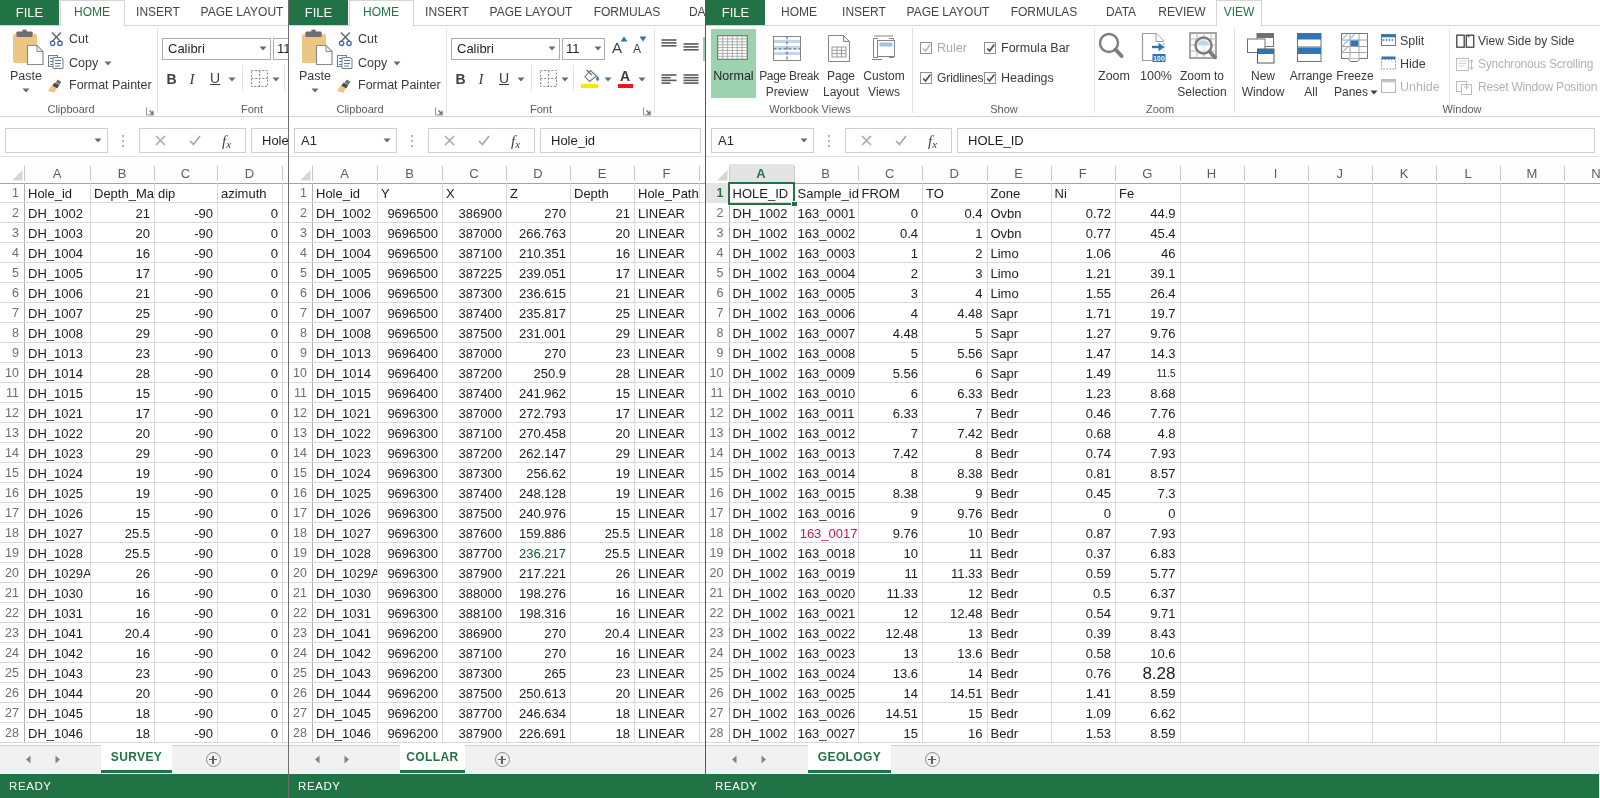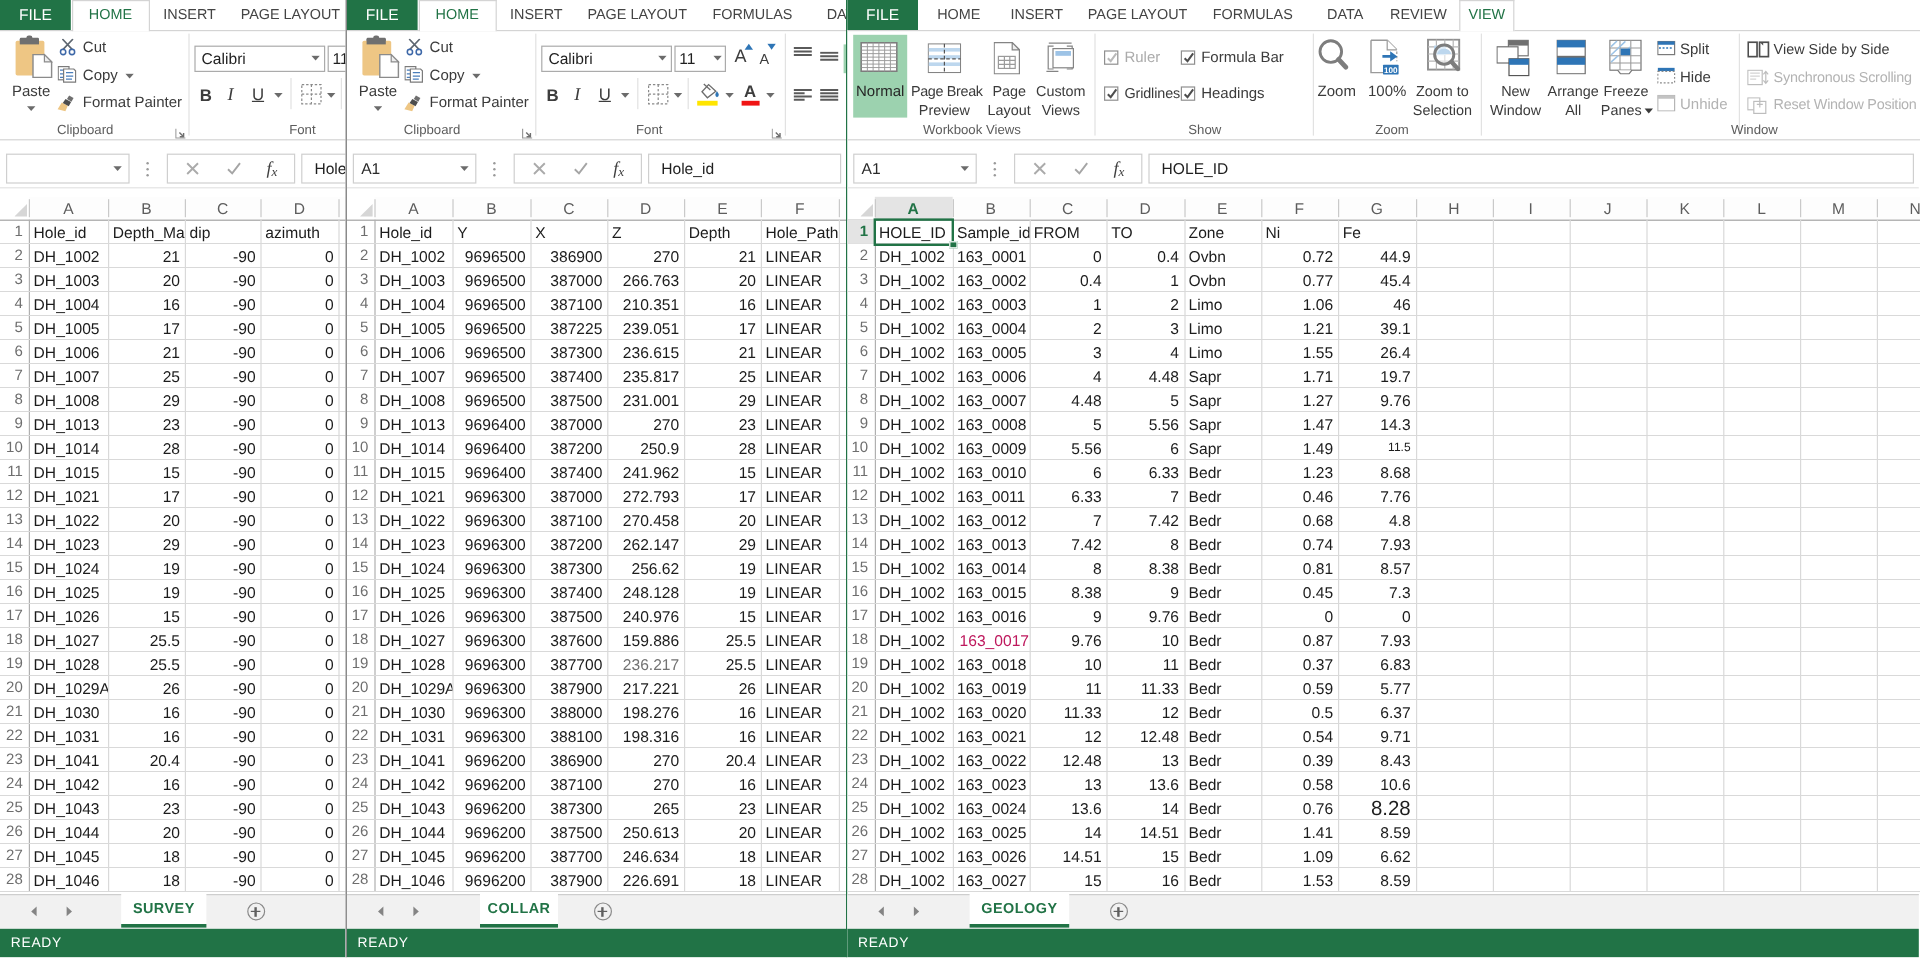--- a/index.html
+++ b/index.html
@@ -582,21 +582,21 @@
     <div class="ab" style="left:27px;top:524px;width:61px;height:19px;line-height:19px;font-size:13px;color:#1c1c1c;text-align:left;white-space:nowrap;overflow:hidden">DH_1027</div>
     <div class="ab" style="left:88px;top:524px;width:61px;height:19px;line-height:19px;font-size:13px;color:#1c1c1c;text-align:right;white-space:nowrap;overflow:hidden">9696300</div>
     <div class="ab" style="left:153px;top:524px;width:60px;height:19px;line-height:19px;font-size:13px;color:#1c1c1c;text-align:right;white-space:nowrap;overflow:hidden">387600</div>
     <div class="ab" style="left:217px;top:524px;width:60px;height:19px;line-height:19px;font-size:13px;color:#1c1c1c;text-align:right;white-space:nowrap;overflow:hidden">159.886</div>
     <div class="ab" style="left:281px;top:524px;width:60px;height:19px;line-height:19px;font-size:13px;color:#1c1c1c;text-align:right;white-space:nowrap;overflow:hidden">25.5</div>
     <div class="ab" style="left:349px;top:524px;width:61px;height:19px;line-height:19px;font-size:13px;color:#1c1c1c;text-align:left;white-space:nowrap;overflow:hidden">LINEAR</div>
     <div class="ab" style="left:0px;top:544px;width:18px;height:19px;line-height:19px;color:#6e6e6e;font-size:12.5px;text-align:right">19</div>
     <div class="ab" style="left:27px;top:544px;width:61px;height:19px;line-height:19px;font-size:13px;color:#1c1c1c;text-align:left;white-space:nowrap;overflow:hidden">DH_1028</div>
     <div class="ab" style="left:88px;top:544px;width:61px;height:19px;line-height:19px;font-size:13px;color:#1c1c1c;text-align:right;white-space:nowrap;overflow:hidden">9696300</div>
     <div class="ab" style="left:153px;top:544px;width:60px;height:19px;line-height:19px;font-size:13px;color:#1c1c1c;text-align:right;white-space:nowrap;overflow:hidden">387700</div>
-    <div class="ab" style="left:217px;top:544px;width:60px;height:19px;line-height:19px;font-size:13px;color:#737373;text-align:right;white-space:nowrap;overflow:hidden">236.217</div>
+    <div class="ab" style="left:217px;top:544px;width:60px;height:19px;line-height:19px;font-size:13px;color:#14532d;text-align:right;white-space:nowrap;overflow:hidden">236.217</div>
     <div class="ab" style="left:281px;top:544px;width:60px;height:19px;line-height:19px;font-size:13px;color:#1c1c1c;text-align:right;white-space:nowrap;overflow:hidden">25.5</div>
     <div class="ab" style="left:349px;top:544px;width:61px;height:19px;line-height:19px;font-size:13px;color:#1c1c1c;text-align:left;white-space:nowrap;overflow:hidden">LINEAR</div>
     <div class="ab" style="left:0px;top:564px;width:18px;height:19px;line-height:19px;color:#6e6e6e;font-size:12.5px;text-align:right">20</div>
     <div class="ab" style="left:27px;top:564px;width:61px;height:19px;line-height:19px;font-size:13px;color:#1c1c1c;text-align:left;white-space:nowrap;overflow:hidden">DH_1029A</div>
     <div class="ab" style="left:88px;top:564px;width:61px;height:19px;line-height:19px;font-size:13px;color:#1c1c1c;text-align:right;white-space:nowrap;overflow:hidden">9696300</div>
     <div class="ab" style="left:153px;top:564px;width:60px;height:19px;line-height:19px;font-size:13px;color:#1c1c1c;text-align:right;white-space:nowrap;overflow:hidden">387900</div>
     <div class="ab" style="left:217px;top:564px;width:60px;height:19px;line-height:19px;font-size:13px;color:#1c1c1c;text-align:right;white-space:nowrap;overflow:hidden">217.221</div>
     <div class="ab" style="left:281px;top:564px;width:60px;height:19px;line-height:19px;font-size:13px;color:#1c1c1c;text-align:right;white-space:nowrap;overflow:hidden">26</div>
     <div class="ab" style="left:349px;top:564px;width:61px;height:19px;line-height:19px;font-size:13px;color:#1c1c1c;text-align:left;white-space:nowrap;overflow:hidden">LINEAR</div>
     <div class="ab" style="left:0px;top:584px;width:18px;height:19px;line-height:19px;color:#6e6e6e;font-size:12.5px;text-align:right">21</div>

